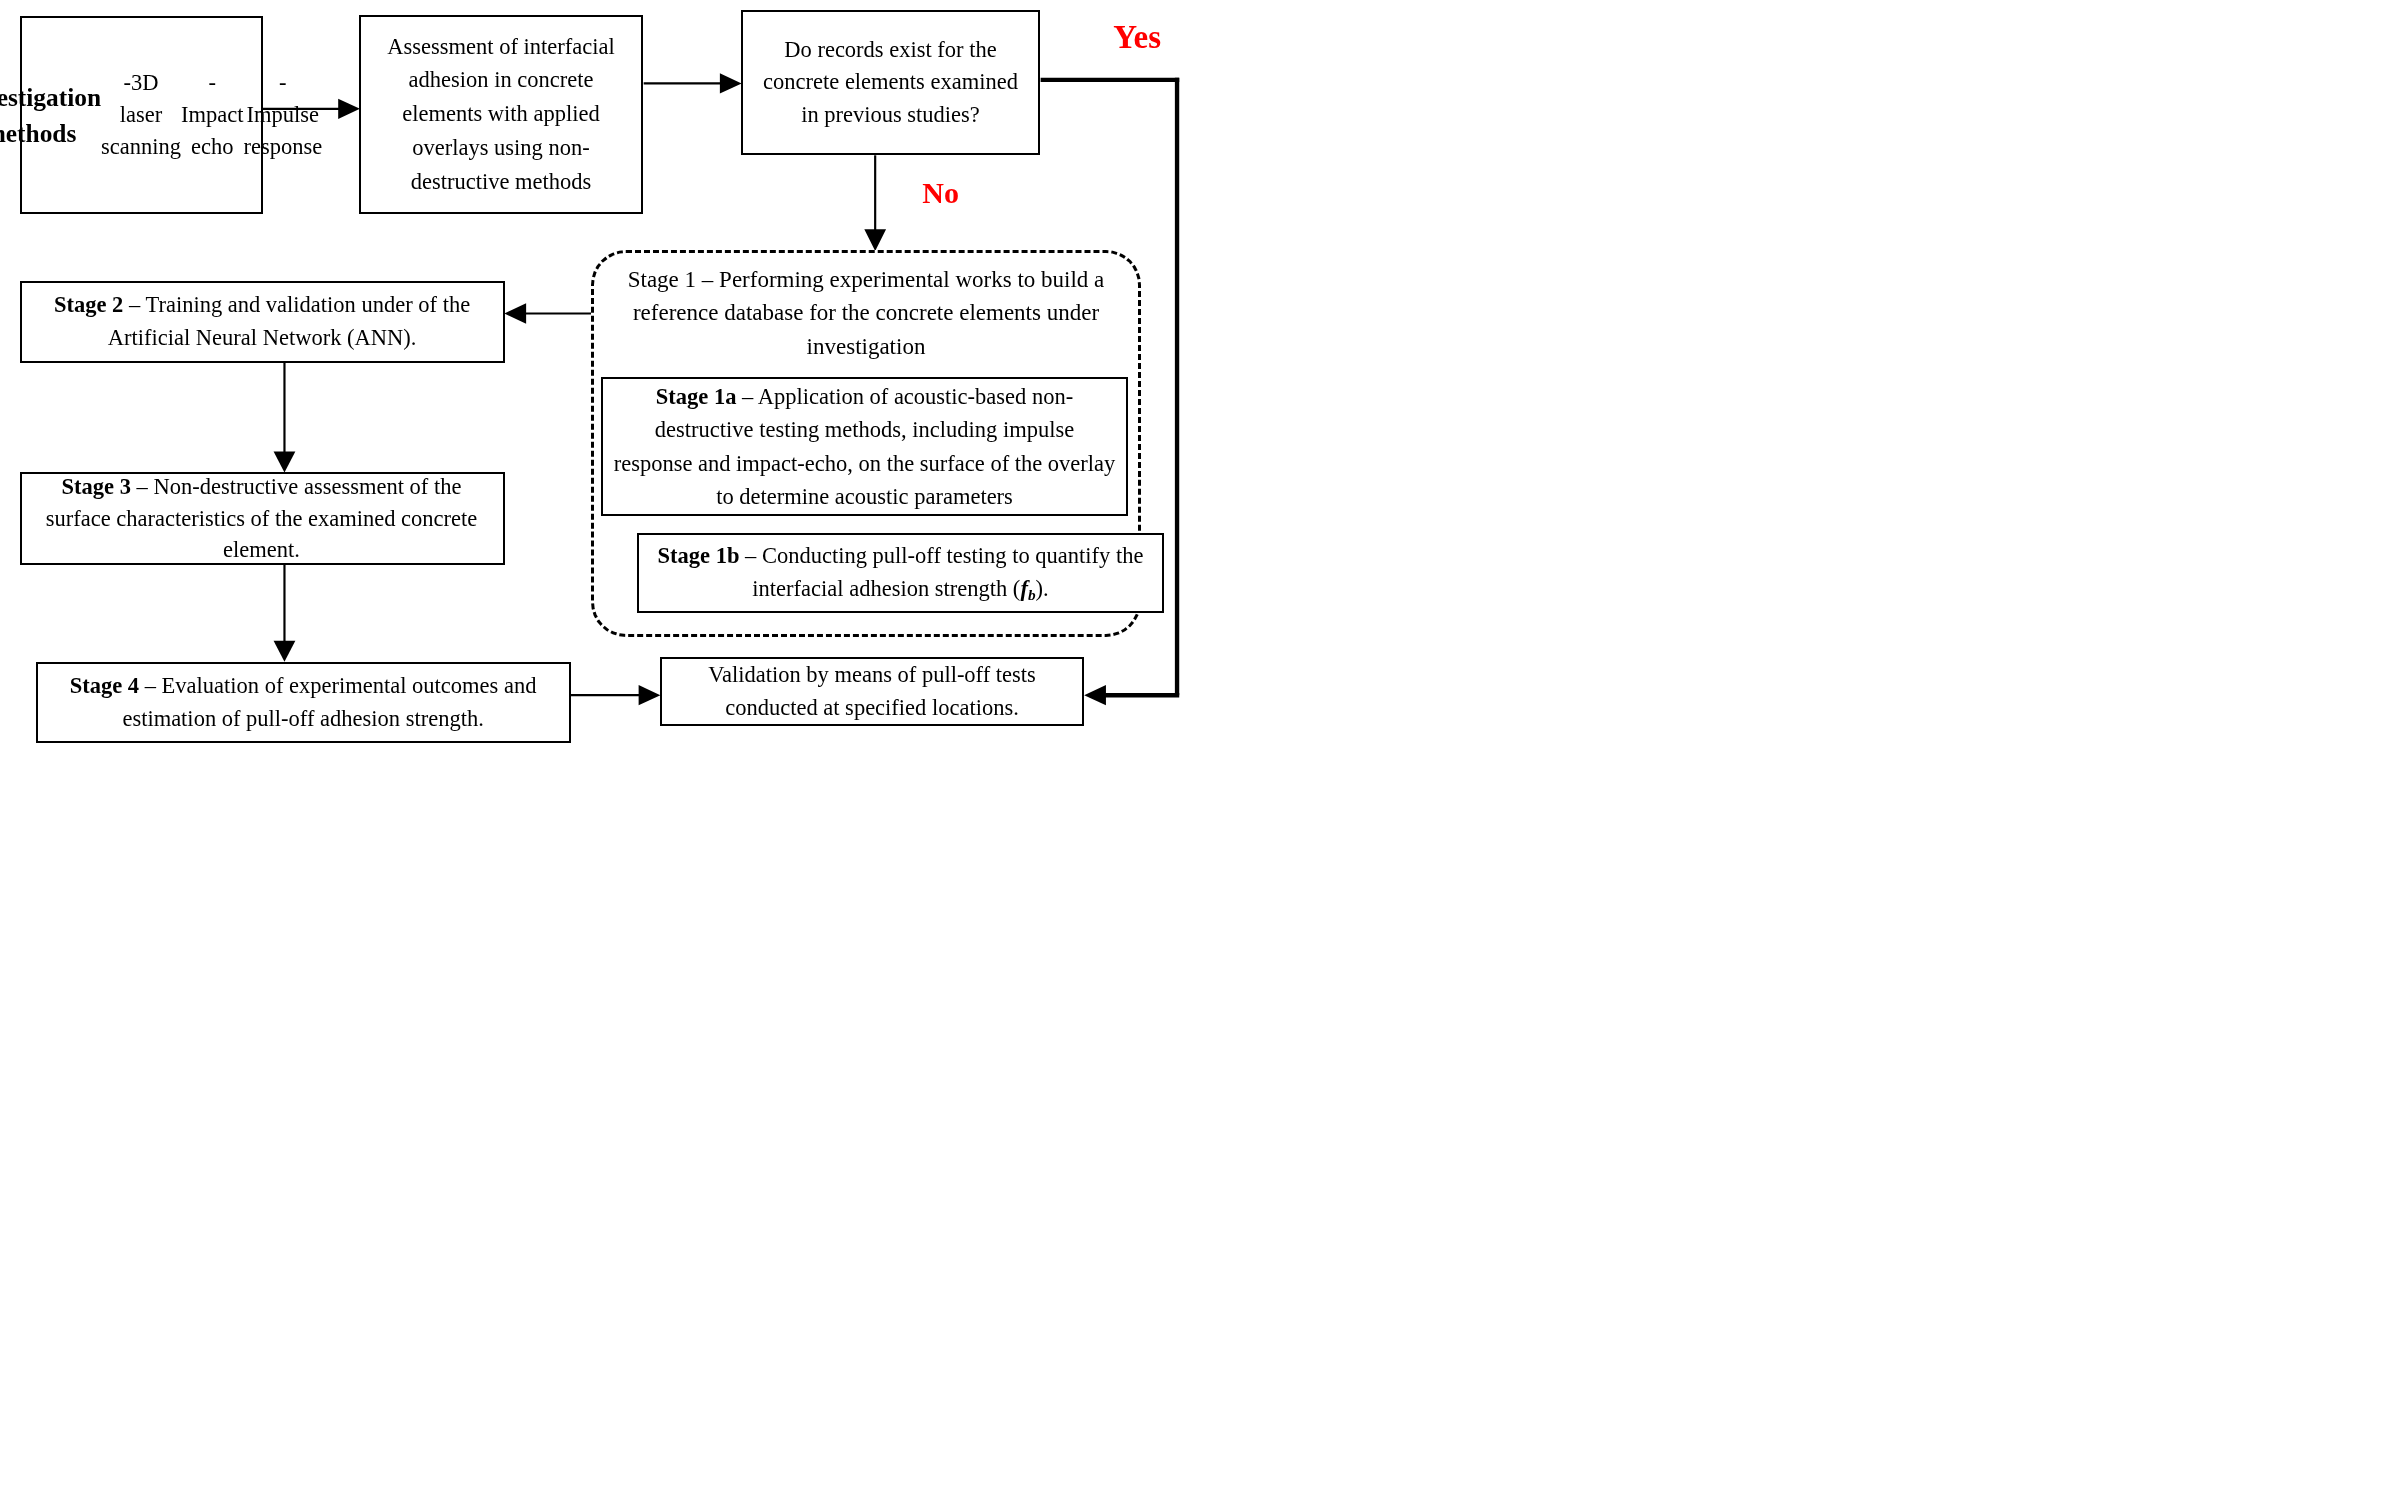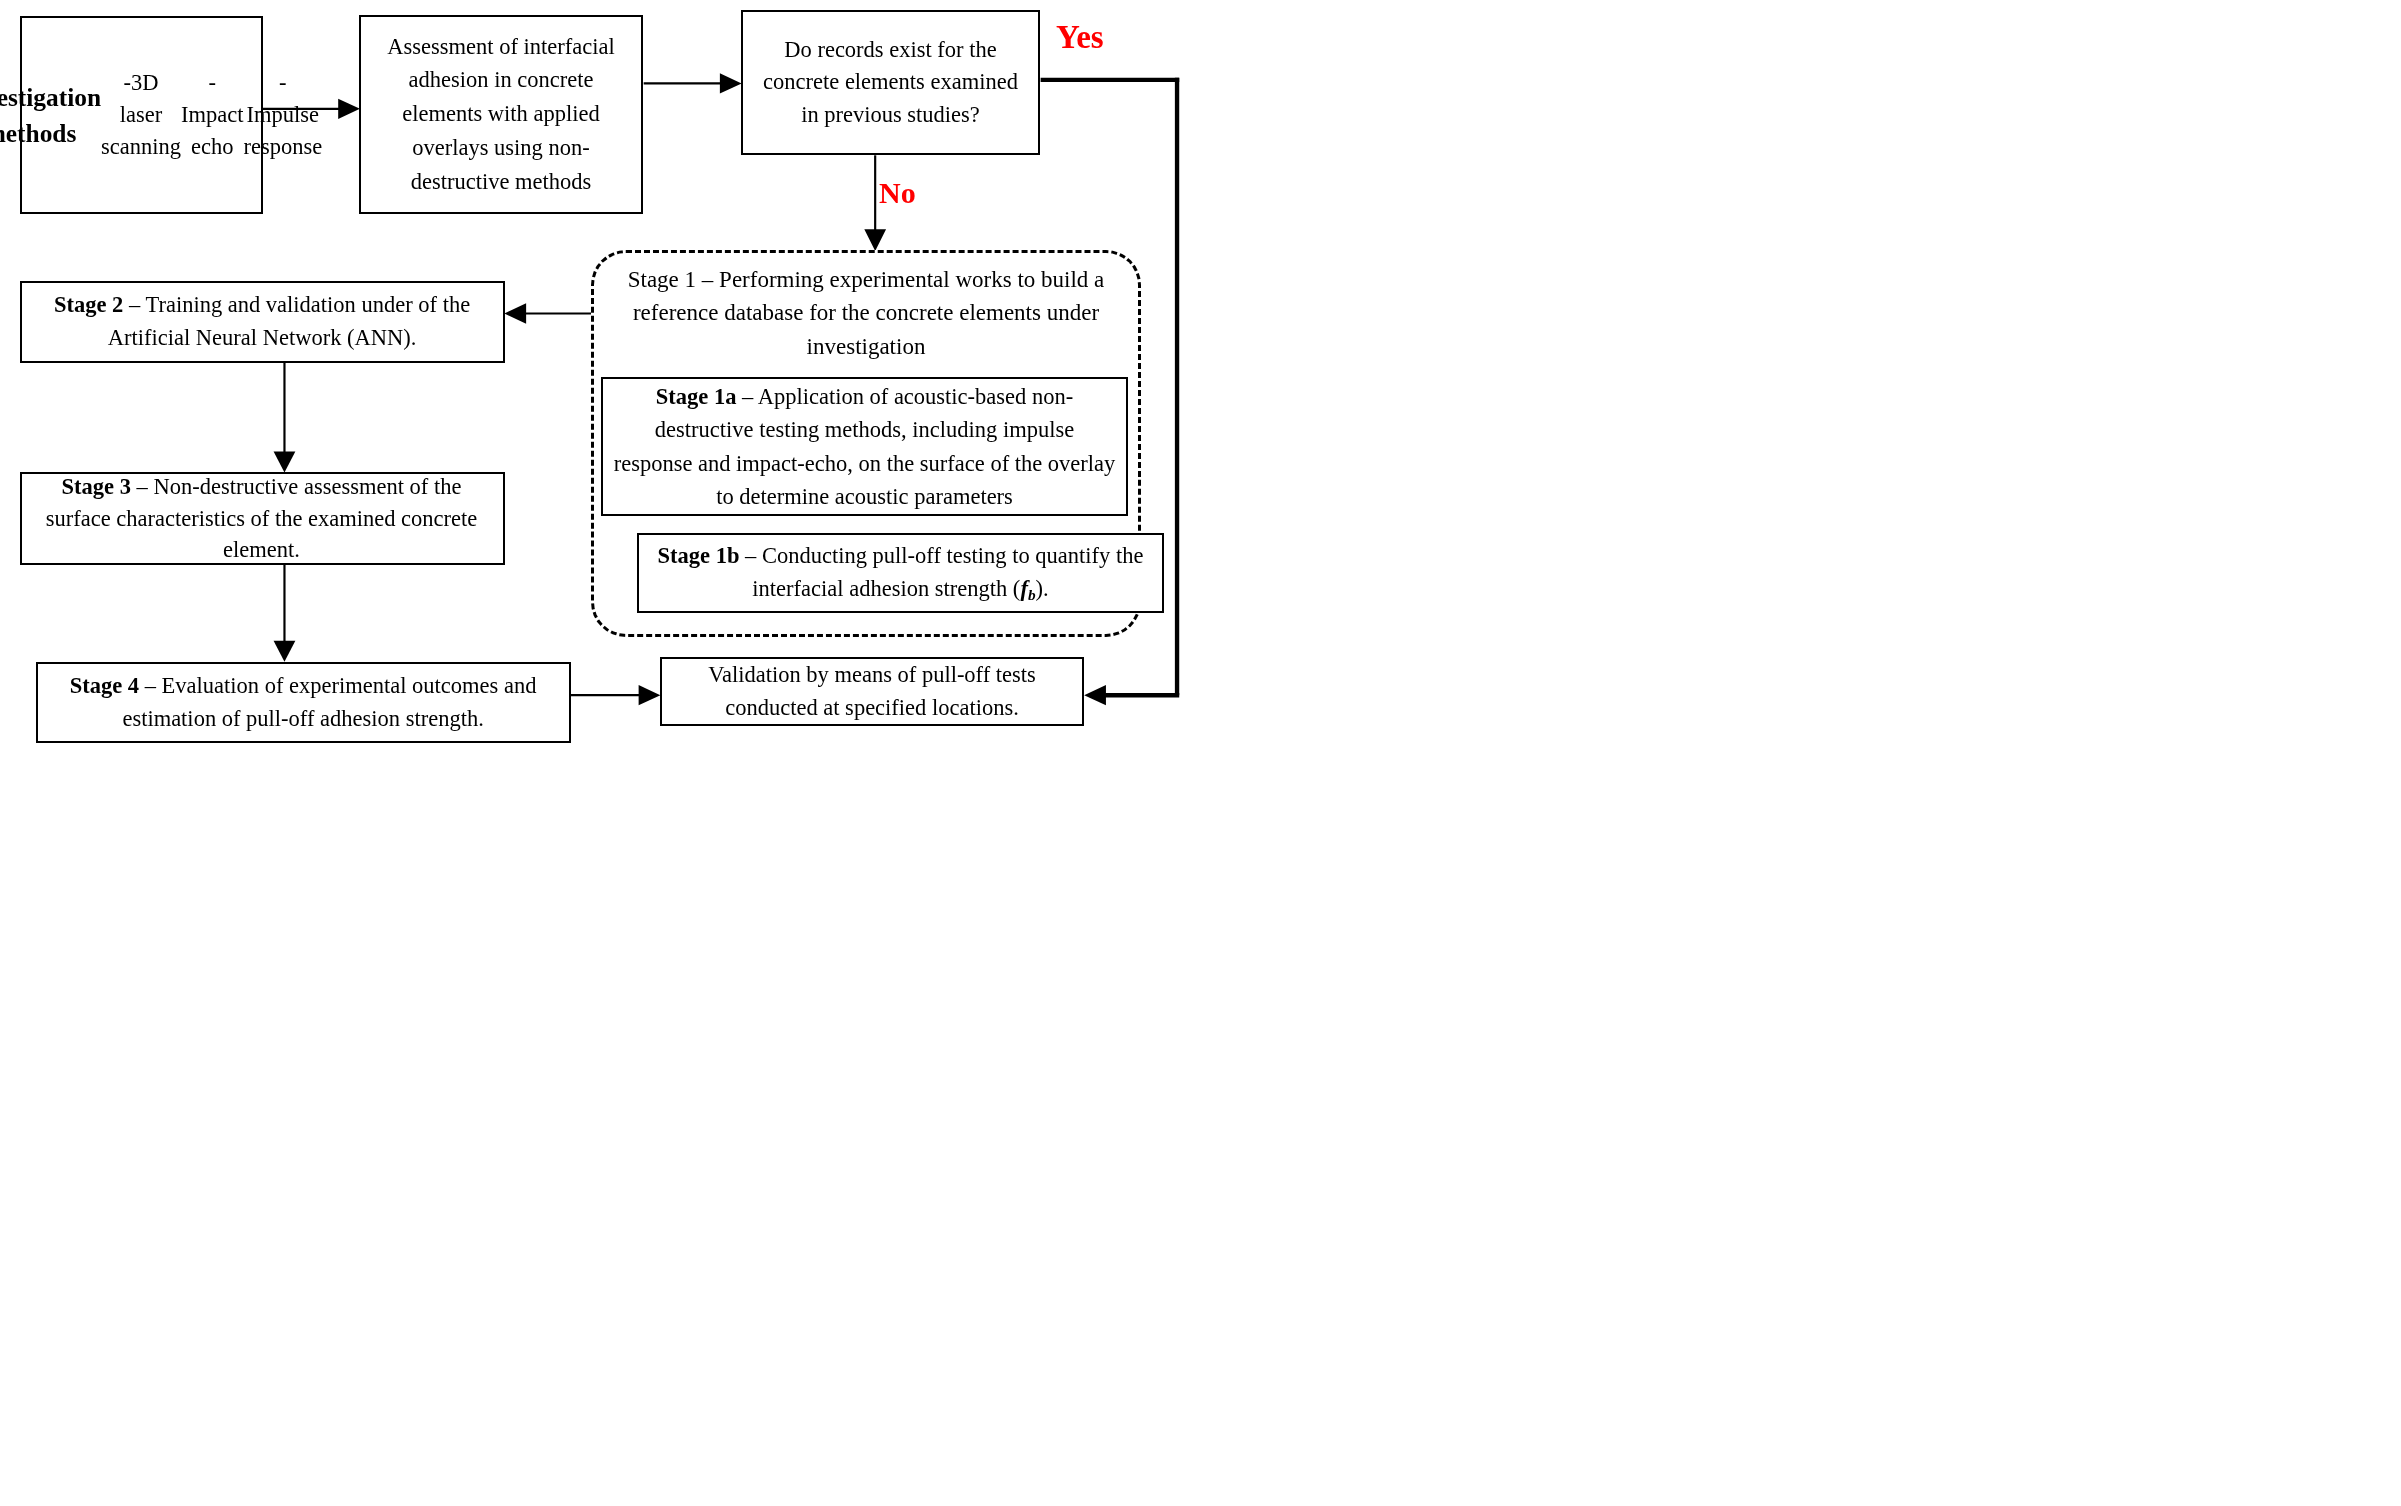--- a/index.html
+++ b/index.html
@@ -32,21 +32,21 @@
     background:#ffffff;
   }
   .group-heading{
     position:absolute;
     text-align:center;
     font-size:23px;line-height:1.45;
   }
   .branch-label{
     position:absolute;
     font-weight:bold;
-    text-align:left;
+    text-align:right;
   }
   .yes{font-size:33px;}
   .no{font-size:30px;}
   .fsym{font-weight:bold;font-style:italic;}
   .fsub{font-weight:bold;font-style:italic;font-size:0.68em;vertical-align:-0.25em;}
 </style>
 </head>
 <body>
 
 <div class="canvas">

